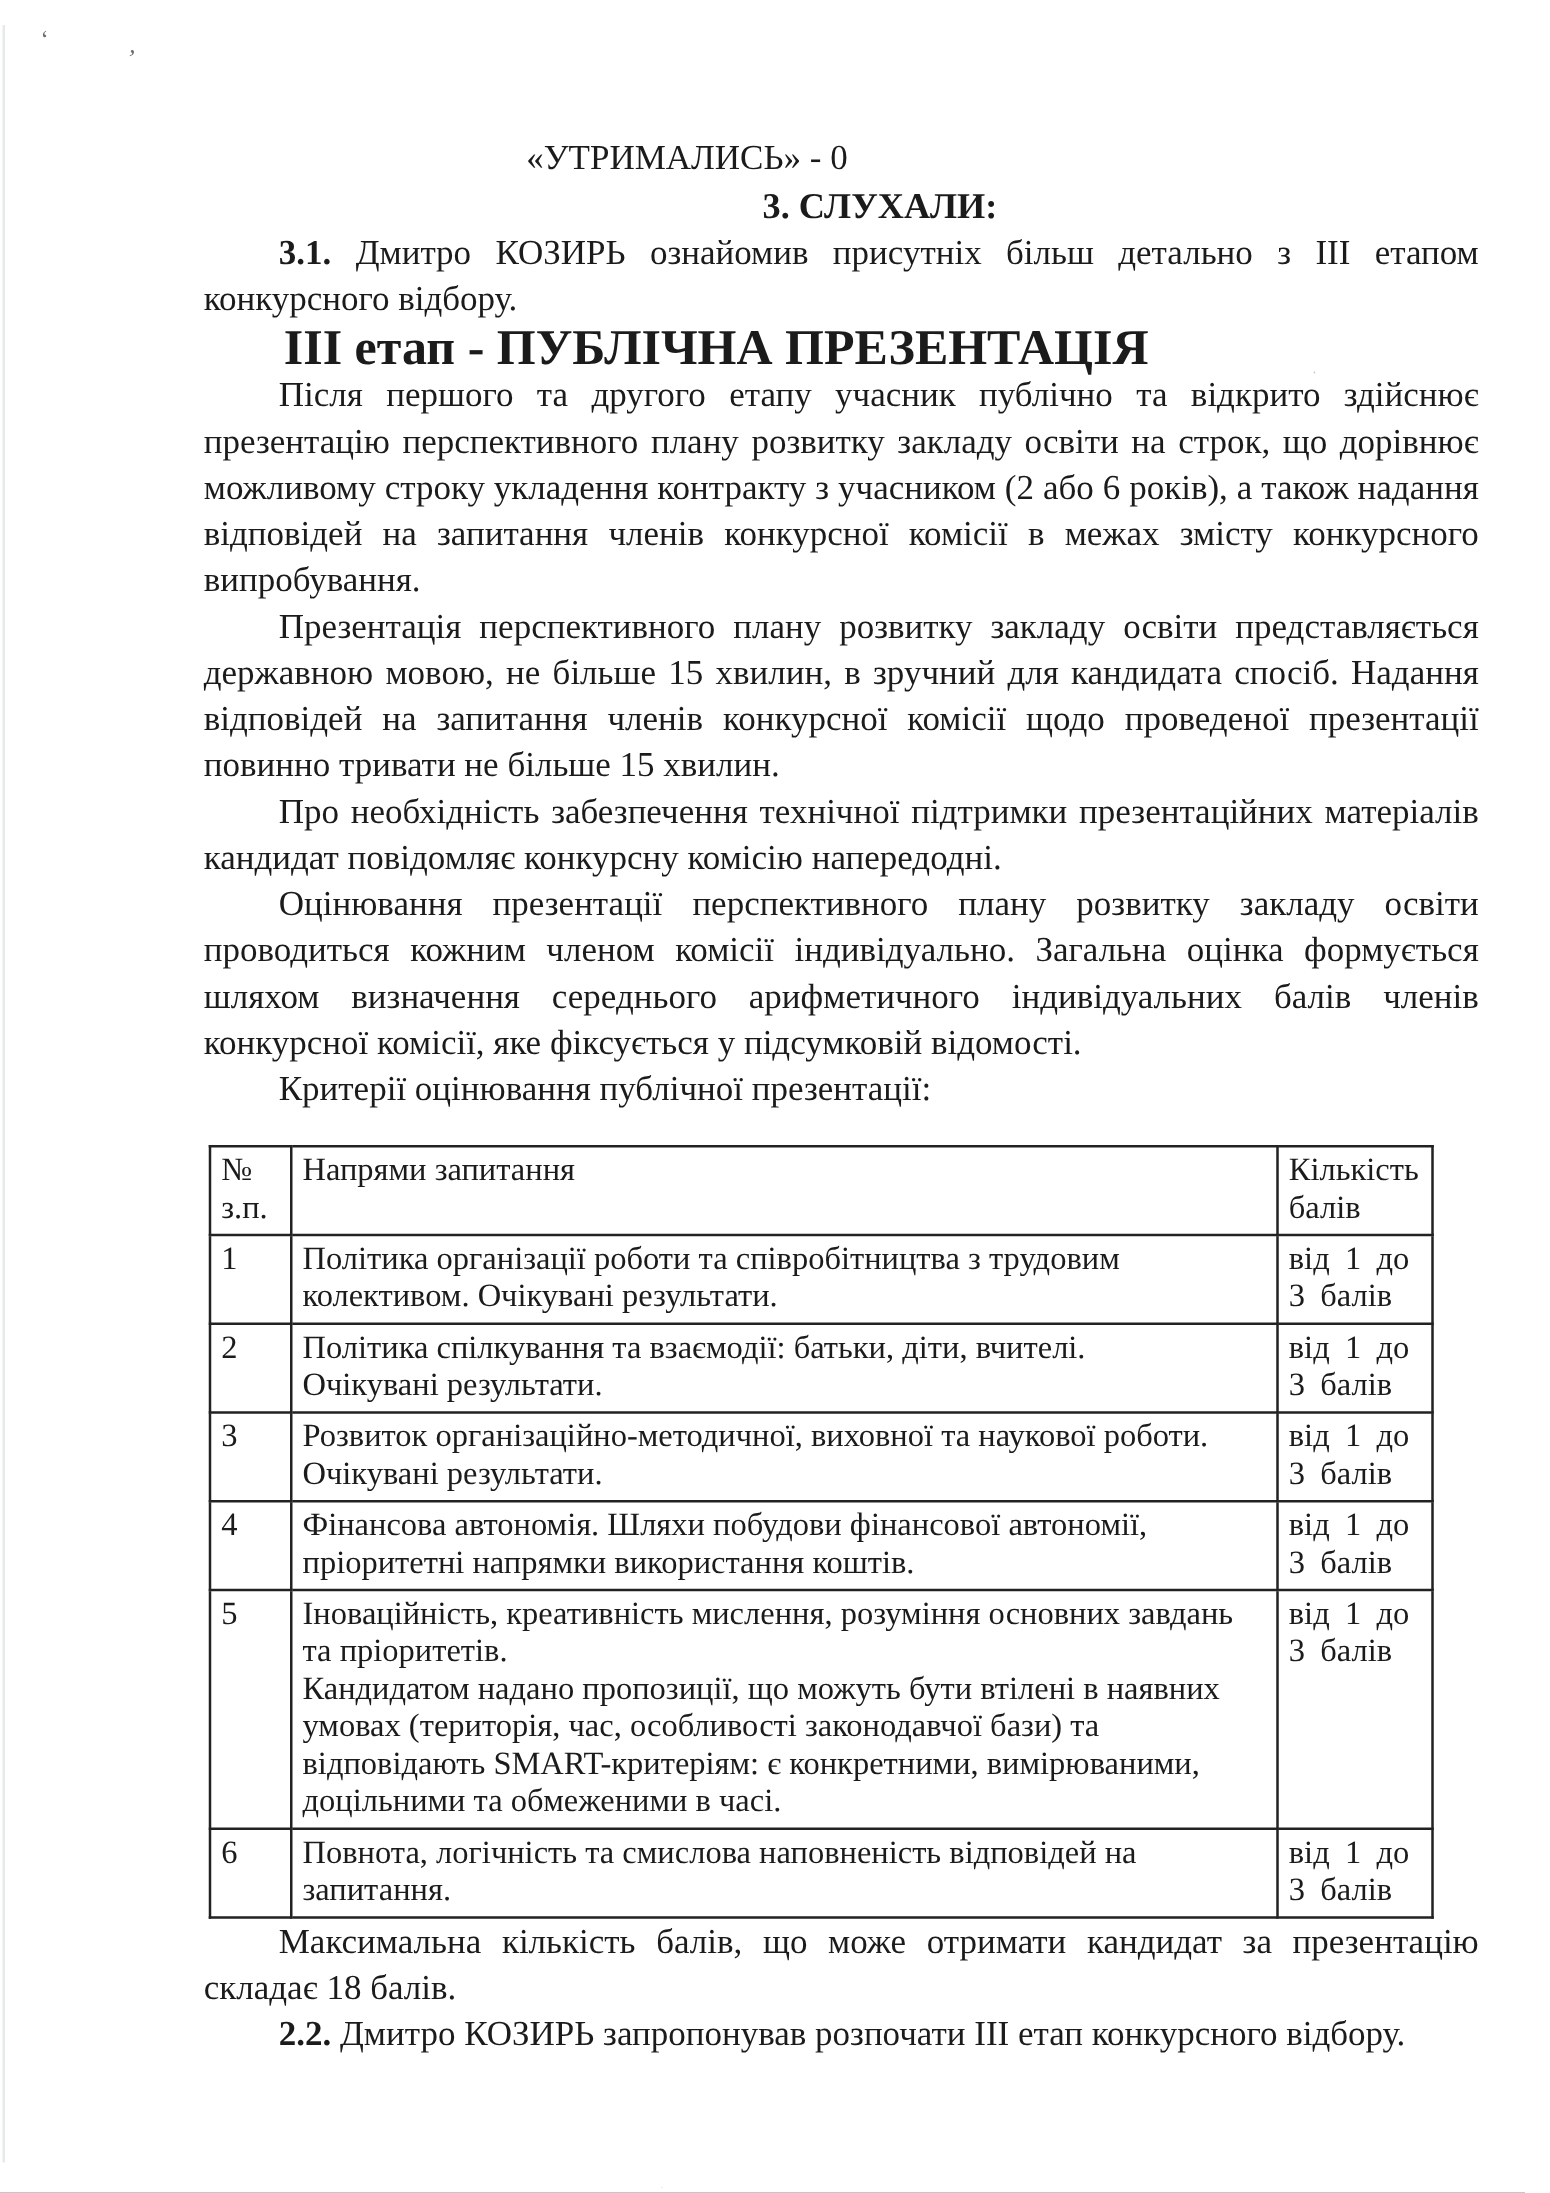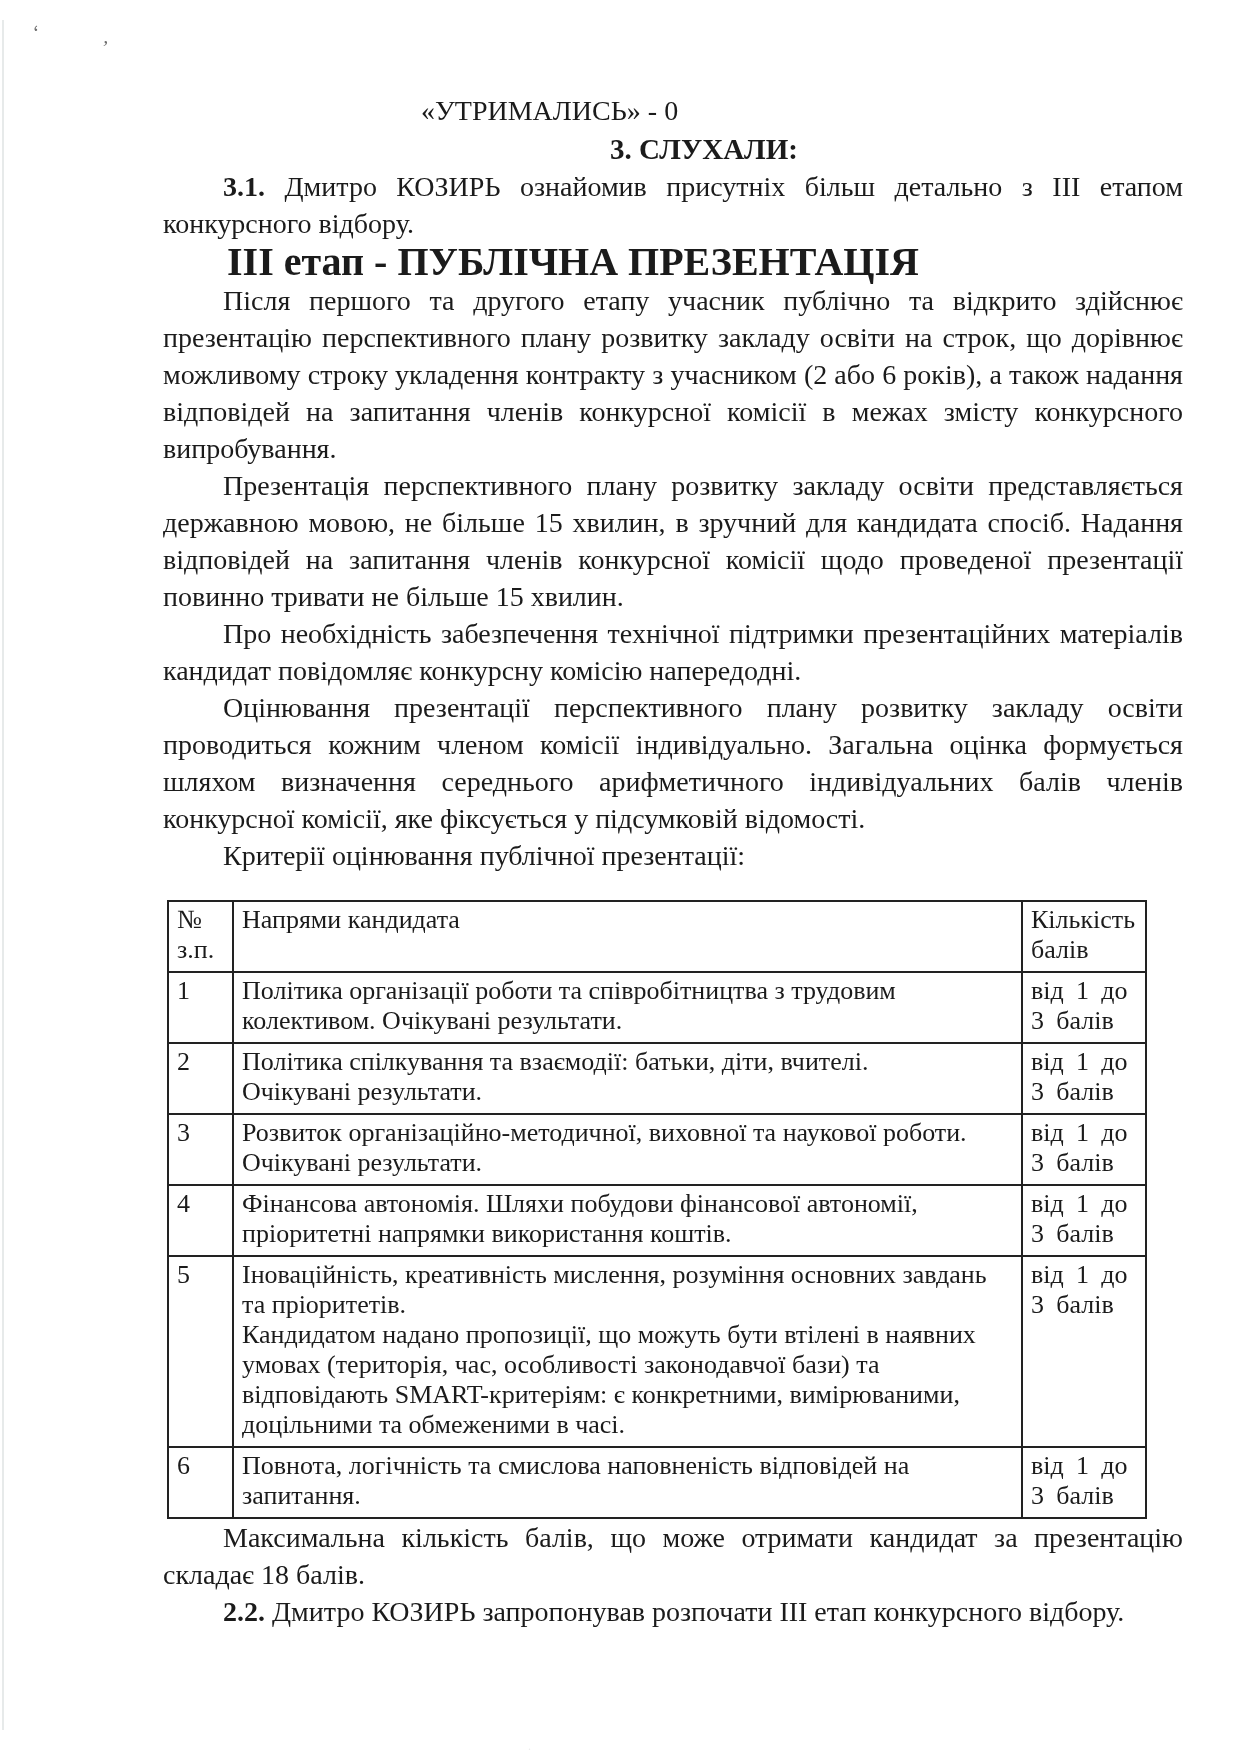--- a/index.html
+++ b/index.html
@@ -17,21 +17,21 @@
     width: 2px; height: 1710px; background: #e7eaea;
   }
   .speck { position: absolute; color: #6e6e6e; font-size: 20px; line-height: 1; }
   .speck.s1 { left: 33px;  top: 22px; transform: rotate(-8deg); }
   .speck.s2 { left: 104px; top: 26px; transform: rotate(6deg); }
   .speck.s3 { left: 1050px; top: 288px; color:#c9c9c9; font-size: 12px; }
   .speck.s4 { left: 528px; top: 1740px; color:#ededed; font-size: 12px; }
 
   .content {
     position: absolute;
-    left: 163px; top: 92px;
+    left: 163px; top: 108px;
     width: 1020px;
     font-size: 28px;
     line-height: 37px;
   }
   .votes { margin-left: 258px; line-height: 38px; }
   .heading-bold {
     font-weight: bold;
     font-size: 29px;
     line-height: 38px;
     padding-left: 62px;
@@ -107,21 +107,21 @@
 
     <table class="criteria">
       <colgroup>
         <col class="c-num">
           <col class="c-text">
           <col class="c-score">
       </colgroup>
       <thead>
         <tr>
           <th class="h-num">№ з.п.</th>
-          <th>Напрями кандидата</th>
+          <th>Напрями запитання</th>
           <th class="h-points">Кількість балів</th>
         </tr>
       </thead>
       <tbody>
           <tr>
             <td class="cell-num">1</td>
             <td class="cell-criteria">Політика організації роботи та співробітництва з трудовим колективом. Очікувані результати.</td>
             <td class="cell-points">від 1 до
 3 балів</td>
           </tr>

